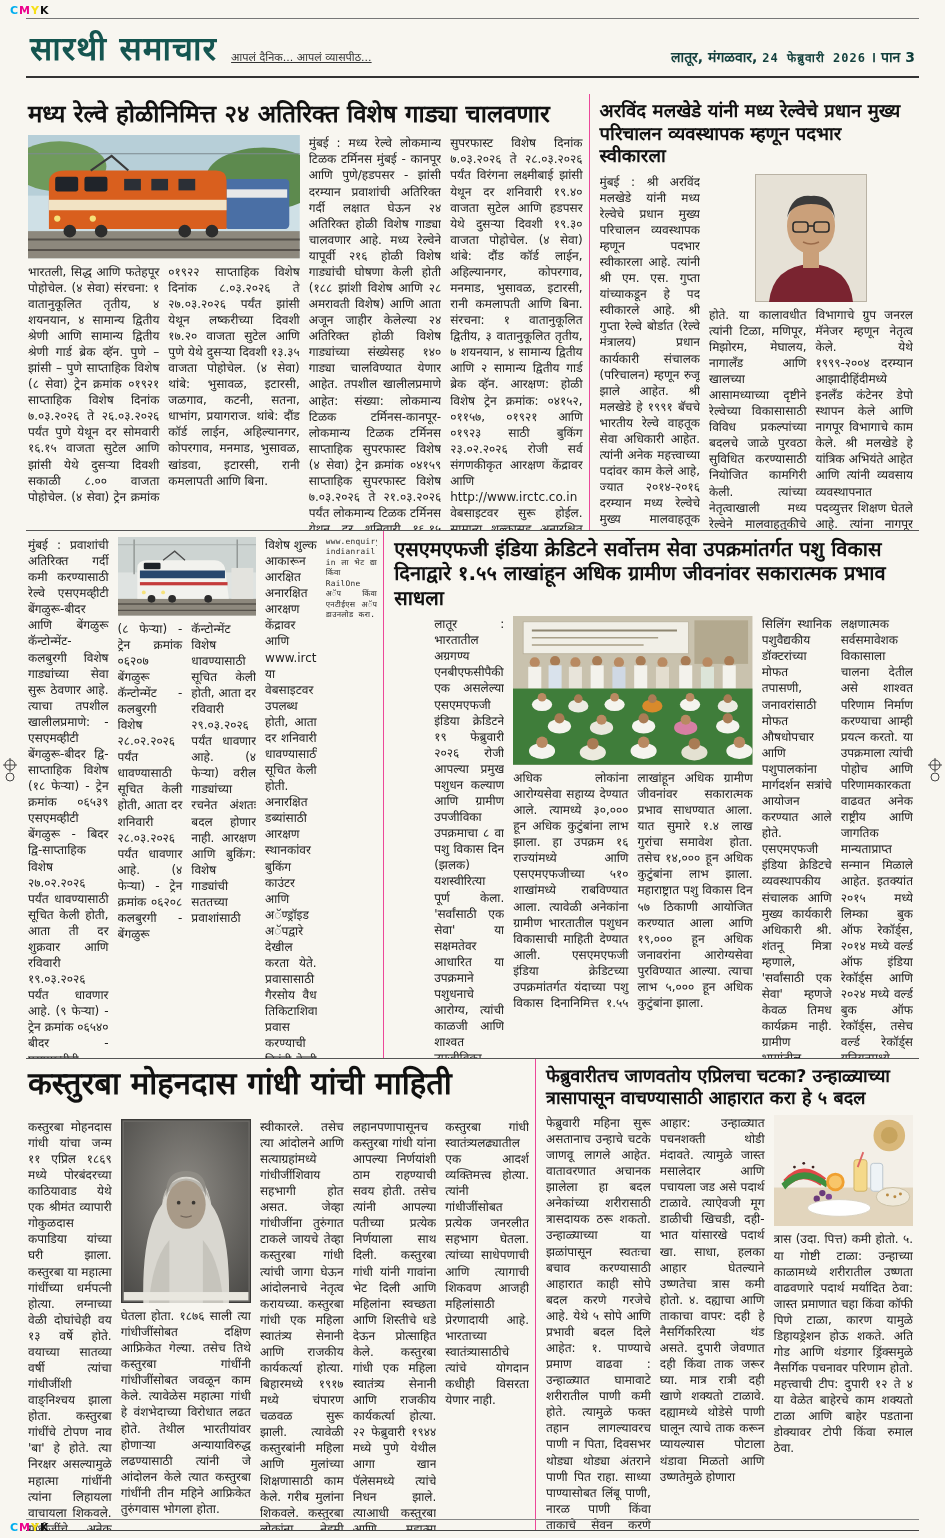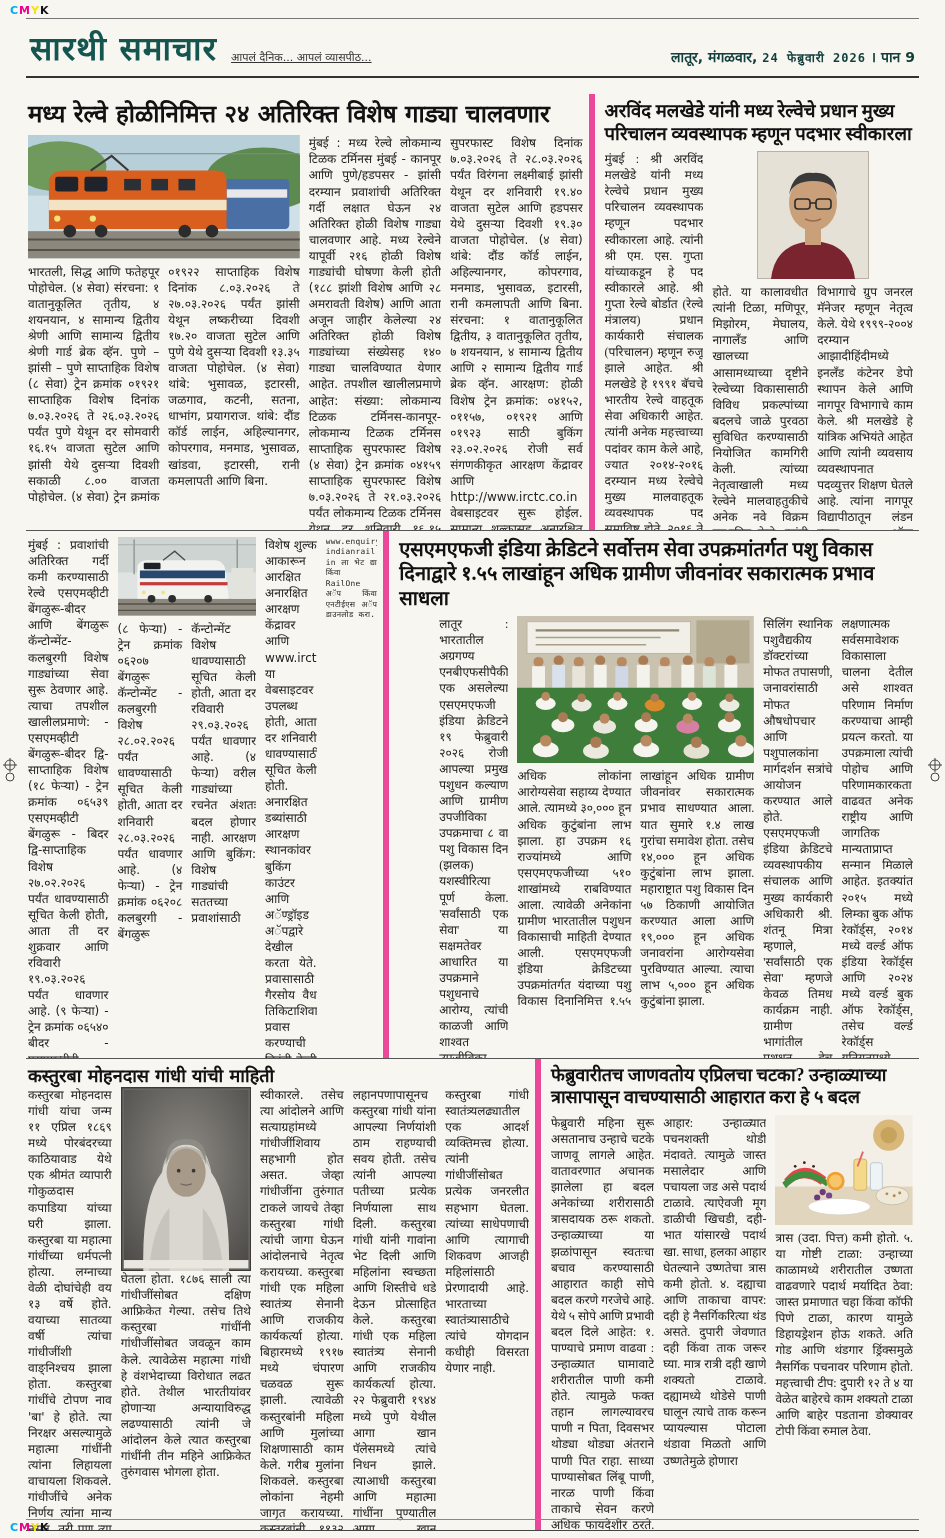--- a/index.html
+++ b/index.html
@@ -27,33 +27,33 @@
   .masthead-date { font-size:14px; font-weight:bold; color:#123f3c; padding-bottom:4px; white-space:nowrap; }
   .masthead-date .digits { font-family:"DejaVu Sans Mono",monospace; font-size:12px; letter-spacing:1px; }
 
   .content { padding:16px 26px; }
   .row { display:flex; border-bottom:1px solid #555; }
   .row1 { height:437px; }
   .row2 { height:528px; }
   .row3 { height:472px; border-bottom:1px solid #444; }
 
   article { overflow:hidden; padding:6px 6px 4px 2px; }
-  .vdiv { border-left:6px solid #ec4899;font-family:Liberation Serif, serif; }
+  .vdiv { border-left:1px solid #ec4899; }
 
   h1.head, h2.head { color:#111; line-height:1.22; margin-bottom:6px; font-weight:bold; }
   .a1 { width:63%; }
   .a1 h1.head { font-size:24px; }
   .a2 { width:37%; padding-left:10px; }
   .a2 h2.head { font-size:18.5px; }
   .a3 { width:40%; }
   .a3 h2.head { font-size:17px; }
   .a4 { width:60%; padding-left:10px; }
   .a4 h2.head { font-size:20px; }
   .a5 { width:57%; }
-  .a5 h2.head { font-size:18px; margin-bottom:0; }
+  .a5 h2.head { font-size:31px; margin-bottom:16px; }
   .a6 { width:43%; padding-left:10px; }
   .a6 h2.head { font-size:18px; }
 
   .body-flex { display:flex; gap:9px; }
   .btxt {
     font-size:12px; line-height:1.34; text-align:justify; color:#222;
     overflow:hidden;
   }
   .col { flex:1; }
   .cols2 { column-count:2; column-gap:9px; margin-top:5px; }
@@ -104,21 +104,21 @@
     <line x1="1" y1="7" x2="15" y2="7" stroke="#444" stroke-width="1"></line>
     <circle cx="8" cy="19" r="4" fill="none" stroke="#444" stroke-width="1"></circle>
   </svg>
 
   <header class="masthead">
     <div class="masthead-title">सारथी समाचार</div>
     <div class="masthead-tagline">आपलं दैनिक... आपलं व्यासपीठ...</div>
     <div class="masthead-date">
       <span>लातूर, मंगळवार,</span>
       <span class="digits">24 फेब्रुवारी 2026</span>
-      <span>। पान 9</span>
+      <span>। पान 3</span>
     </div>
   </header>
 
   <div class="content">
 
     <div class="row row1">
 
       <article class="a1">
         <h1 class="head">मध्य रेल्वे होळीनिमित्त २४ अतिरिक्त विशेष गाड्या चालवणार</h1>
         <div class="body-flex">
@@ -322,21 +322,21 @@
                 <ellipse cx="70" cy="92" rx="21" ry="26" fill="#a89a88"></ellipse>
                 <path d="M49 84 Q52 62 70 62 Q88 62 91 84 L91 72 Q88 56 70 56 Q52 56 49 72 Z" fill="#8f8c85"></path>
                 <circle cx="62" cy="90" r="2" fill="#3a3732"></circle>
                 <circle cx="78" cy="90" r="2" fill="#3a3732"></circle>
                 <path d="M64 104 Q70 107 76 104" stroke="#6e6257" stroke-width="1.4" fill="none"></path>
                 <path d="M30 198 Q34 150 52 130 L52 198 Z" fill="#c6c4bc"></path>
                 <path d="M110 198 Q106 150 88 130 L88 198 Z" fill="#c6c4bc"></path>
                 <rect x="3" y="186" width="134" height="9" fill="#e9e7df"></rect>
               </svg>
             </span>
-            <div class="btxt" style="">घेतला होता. १८७६ साली त्या गांधीजींसोबत दक्षिण आफ्रिकेत गेल्या. तसेच तिथे कस्तुरबा गांधींनी गांधीजींसोबत जवळून काम केले. त्यावेळेस महात्मा गांधी हे वंशभेदाच्या विरोधात लढत होते. तेथील भारतीयांवर होणाऱ्या अन्यायाविरुद्ध लढण्यासाठी त्यांनी जे आंदोलन केले त्यात कस्तुरबा गांधींनी तीन महिने आफ्रिकेत तुरुंगवास भोगला होता.</div>
+            <div class="btxt" style="margin-top:5px">घेतला होता. १८७६ साली त्या गांधीजींसोबत दक्षिण आफ्रिकेत गेल्या. तसेच तिथे कस्तुरबा गांधींनी गांधीजींसोबत जवळून काम केले. त्यावेळेस महात्मा गांधी हे वंशभेदाच्या विरोधात लढत होते. तेथील भारतीयांवर होणाऱ्या अन्यायाविरुद्ध लढण्यासाठी त्यांनी जे आंदोलन केले त्यात कस्तुरबा गांधींनी तीन महिने आफ्रिकेत तुरुंगवास भोगला होता.</div>
           </div>
           <div class="a5-col btxt">स्वीकारले. तसेच त्या आंदोलने आणि सत्याग्रहांमध्ये गांधीजींशिवाय सहभागी होत असत. जेव्हा गांधीजींना तुरुंगात टाकले जायचे तेव्हा कस्तुरबा गांधी त्यांची जागा घेऊन आंदोलनाचे नेतृत्व करायच्या. कस्तुरबा गांधी एक महिला स्वातंत्र्य सेनानी आणि राजकीय कार्यकर्त्या होत्या. बिहारमध्ये १९१७ मध्ये चंपारण चळवळ सुरू झाली. त्यावेळी कस्तुरबांनी महिला आणि मुलांच्या शिक्षणासाठी काम केले. गरीब मुलांना शिकवले. कस्तुरबा लोकांना नेहमी जागृत करायच्या. कस्तुरबांनी १९३२ मध्ये सतत आंदोलनांच्या कार्यात भाग घेतल्याबद्दल तुरुंगवास भोगावा लागला.</div>
           <div class="a5-col btxt">लहानपणापासूनच कस्तुरबा गांधी यांना आपल्या निर्णयांशी ठाम राहण्याची सवय होती. तसेच त्यांनी आपल्या पतीच्या प्रत्येक निर्णयाला साथ दिली. कस्तुरबा गांधी यांनी गावांना भेट दिली आणि महिलांना स्वच्छता आणि शिस्तीचे धडे देऊन प्रोत्साहित केले. कस्तुरबा गांधी एक महिला स्वातंत्र्य सेनानी आणि राजकीय कार्यकर्त्या होत्या. २२ फेब्रुवारी १९४४ मध्ये पुणे येथील आगा खान पॅलेसमध्ये त्यांचे निधन झाले. त्याआधी कस्तुरबा आणि महात्मा गांधींना पुण्यातील आगा खान पॅलेसमध्ये कैदेत ठेवण्यात आले होते.</div>
           <div class="a5-col btxt">कस्तुरबा गांधी स्वातंत्र्यलढ्यातील एक आदर्श व्यक्तिमत्त्व होत्या. त्यांनी गांधीजींसोबत प्रत्येक जनरलीत सहभाग घेतला. त्यांच्या साधेपणाची आणि त्यागाची शिकवण आजही महिलांसाठी प्रेरणादायी आहे. भारताच्या स्वातंत्र्यासाठीचे त्यांचे योगदान कधीही विसरता येणार नाही.</div>
         </div>
       </article>
 
       <article class="a6 vdiv">
         <h2 class="head">फेब्रुवारीतच जाणवतोय एप्रिलचा चटका? उन्हाळ्याच्या त्रासापासून वाचण्यासाठी आहारात करा हे ५ बदल</h2>
         <div class="body-flex">

